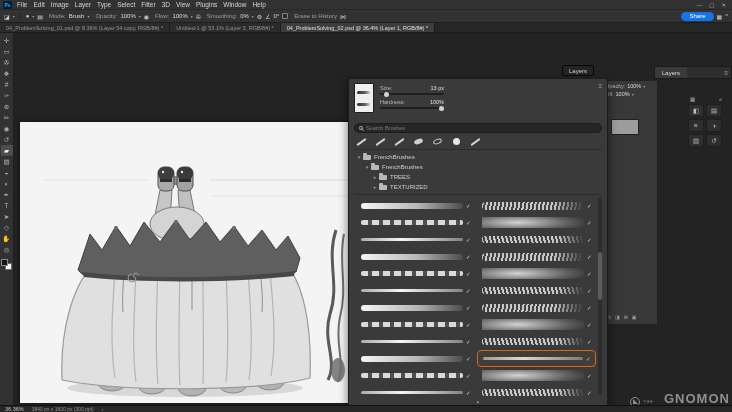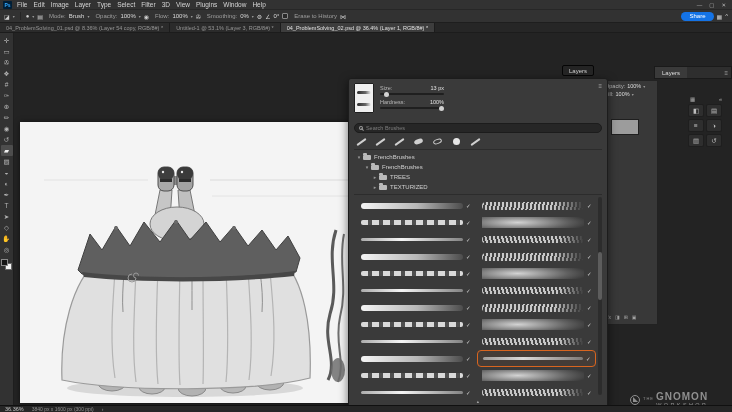--- a/index.html
+++ b/index.html
@@ -140,21 +140,21 @@
   #statusbar .schev { font-size:5px; color:#8f8f8f;}
   
   #watermark { position:absolute; left:630px; top:392px; display:flex; align-items:center; gap:3px;
     color:#8f8f8f; z-index:1;}
   .wm-logo { width:10px; height:10px; border:1px solid #8f8f8f; border-radius:50%; position:relative;}
   .wm-logo::after { content:""; position:absolute; left:2px; bottom:2px;
     border-left:5px solid #8f8f8f; border-top:5px solid transparent;}
   .wm-text { display:flex; flex-direction:column; align-items:flex-end; line-height:1;}
   .wm-top { display:flex; align-items:baseline; gap:2px;}
   .wm-the { font-size:4px; letter-spacing:1px;}
-  .wm-gnomon { font-size:10px; font-weight:bold; letter-spacing:1px;}
+  .wm-gnomon { font-size:13px; font-weight:bold; letter-spacing:1px;margin-left:8px;}
   .wm-workshop { font-size:5.5px; letter-spacing:2.4px; margin-top:1px;}
 </style>
 </head>
 <body>
 
 <div id="app">
 
   <div id="titlebar">
     <span class="ps-badge">Ps</span>
     <nav id="menubar">

